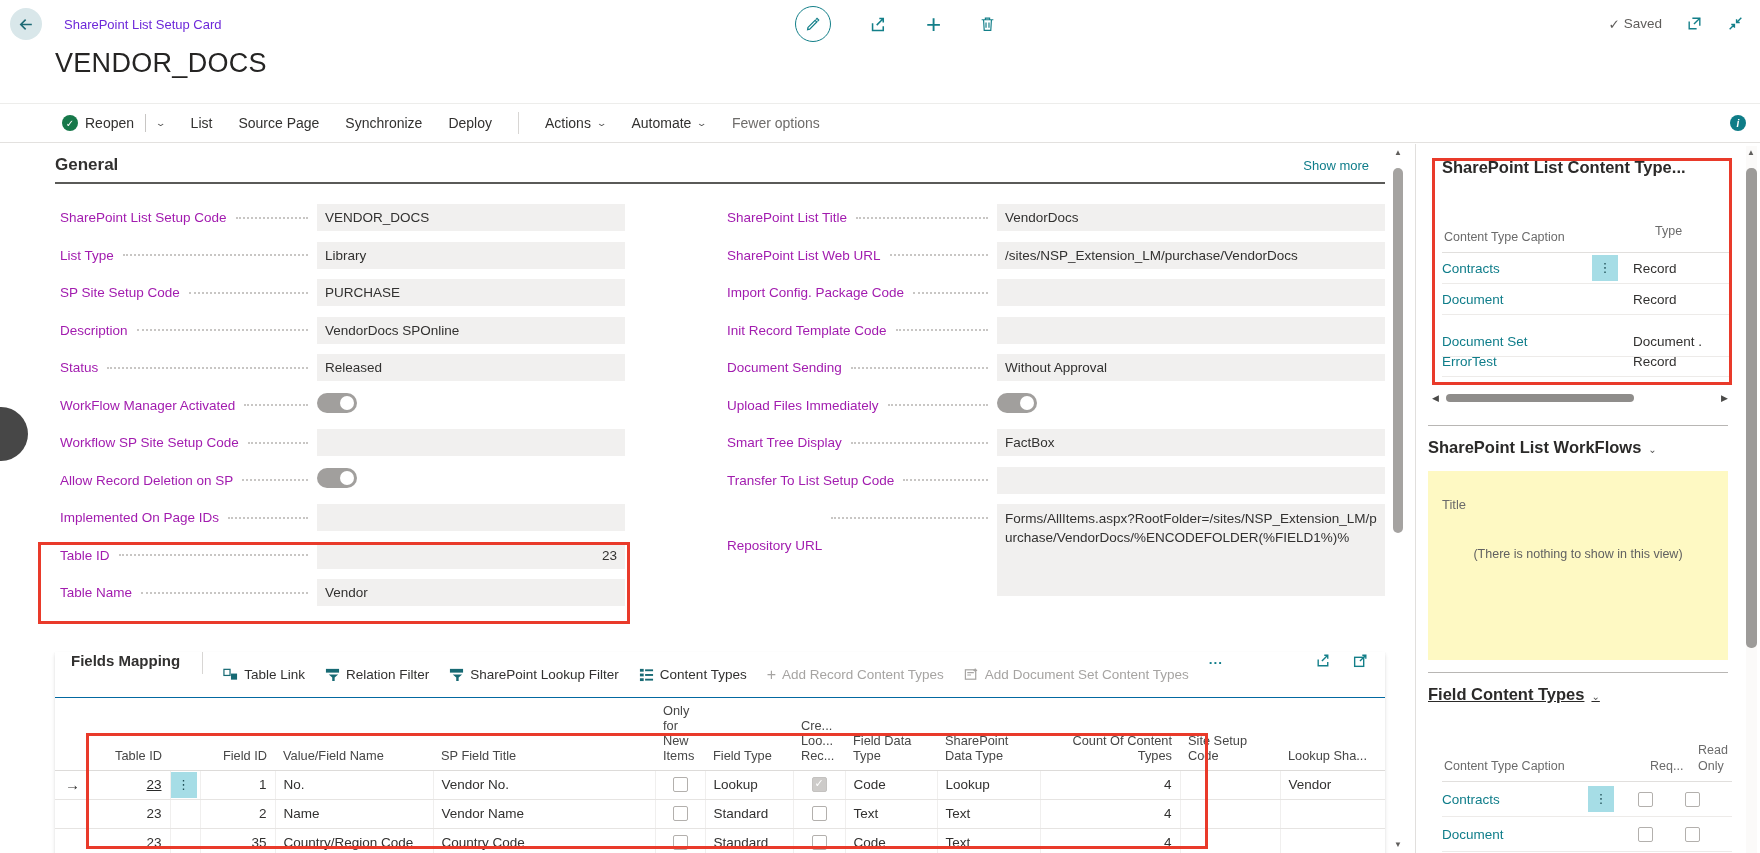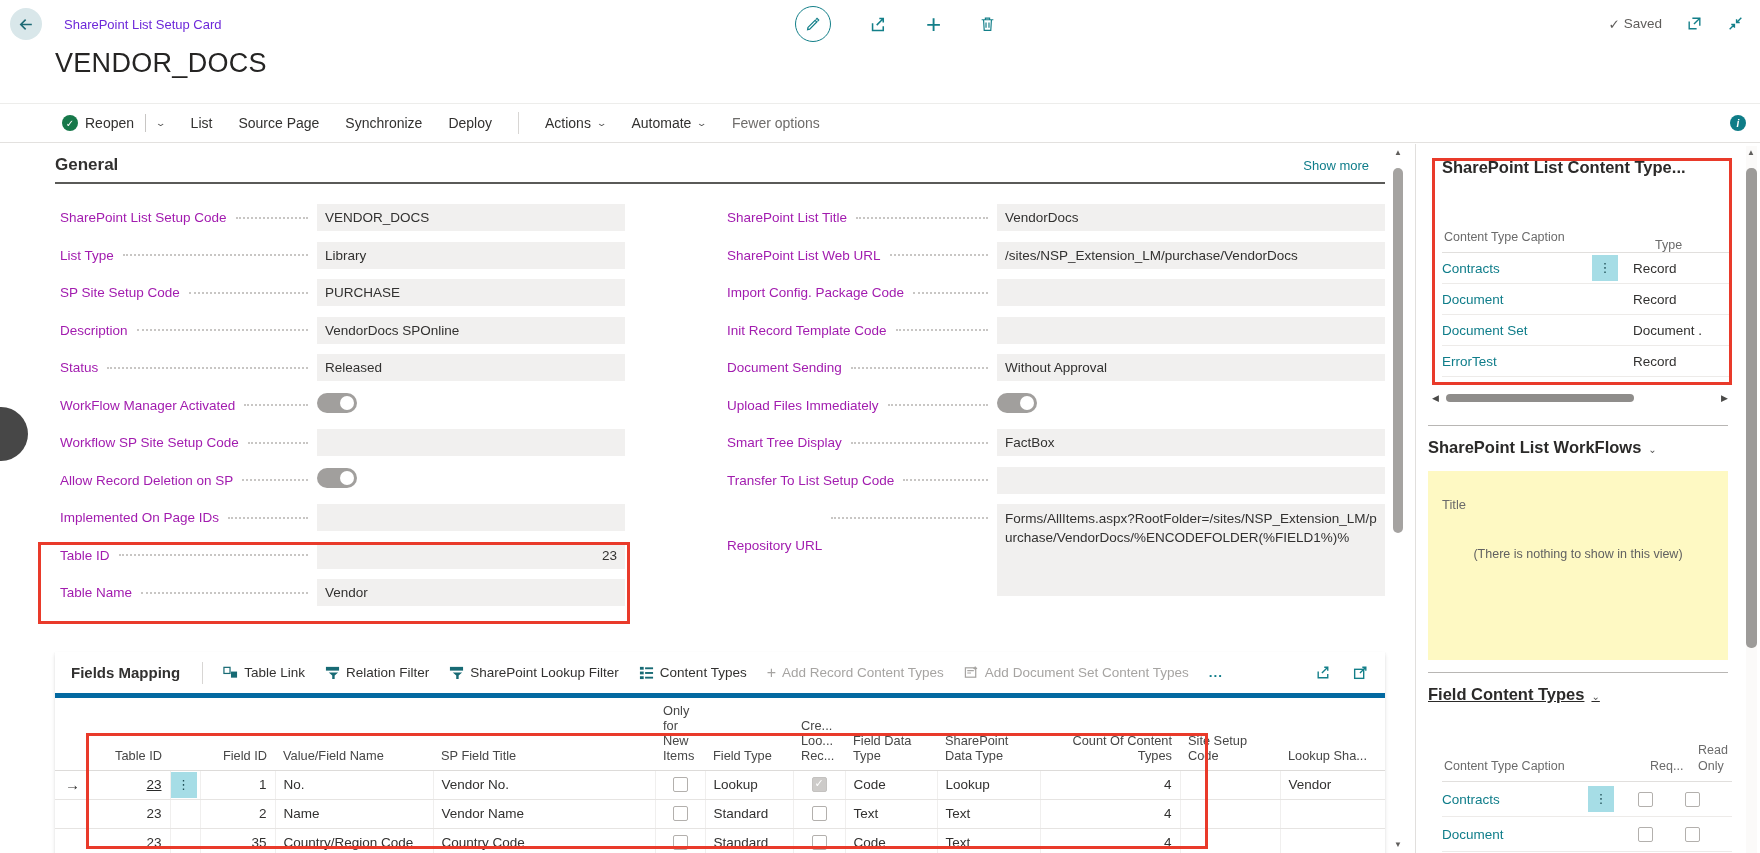--- a/index.html
+++ b/index.html
@@ -61,22 +61,22 @@
   .fval-slot { width:308px; flex:none; }
   .gen-right .fval-slot { width:388px; }
   .toggle { width:40px; height:20px; border-radius:10px; background:#a19f9d;
     position:relative; display:inline-block; cursor:pointer; }
   .toggle .knob { position:absolute; right:3px; top:3px; width:14px; height:14px;
     border-radius:50%; background:#fff; }
 
   
   .fields-card { position:absolute; left:55px; top:652px; width:1330px; height:205px; background:#fff;
     box-shadow:0 .3px .9px rgba(0,0,0,.12), 0 1.6px 3.6px rgba(0,0,0,.14); }
-  .card-head { height:46px; display:flex; align-items:center; padding:0 16px; gap:20px;
-    border-bottom:5px solid #0369a1; font-size:13.5px; }
+  .card-head { height:46px; display:flex; padding:0 16px; gap:20px;
+    border-bottom:1px solid #0369a1; font-size:13.5px; }
   .fm-title { font-size:15px; font-weight:700; margin-right:2px; }
   .tb-item { display:flex; align-items:center; gap:6px; cursor:pointer; white-space:nowrap; }
   .tb-item.disabled { color:#a6a4a2; cursor:default; }
   .tb-more { color:#0f7d8a; font-weight:bold; letter-spacing:1px; cursor:pointer; }
   .head-spacer { flex:1; }
   .fm-table { border-collapse:collapse; table-layout:fixed; width:1330px; }
   .fm-table th { vertical-align:bottom; font-weight:400; font-size:12.8px; color:#474747;
     padding:0 8px 7px 8px; height:72px; border-bottom:1px solid #dddbd9; text-align:left; line-height:15px; }
   .fm-table td { height:29px; font-size:13.5px; color:#323130; padding:0 8px;
     border-bottom:1px solid #e6e4e2; border-right:1px solid #f0efee; }
@@ -481,36 +481,36 @@
 <div class="main-fact-divider"></div>
 <div class="vscroll2">
   <span class="sarrow" style="top:2px;">▲</span>
   <div class="sthumb" style="top:22px; height:480px; background:#9d9b99;"></div>
 </div>
 
 <div class="factbox">
 
   <div class="fb-heading" style="top:14px;">SharePoint List Content Type...</div>
   <div class="fb-colhead" style="left:16px; top:86px;">Content Type Caption</div>
-  <div class="fb-colhead" style="left:227px; top:94px;">Type</div>
+  <div class="fb-colhead" style="left:227px; top:80px;">Type</div>
   <div class="fb-underline" style="top:108px;"></div>
 
   <div class="ct-row" style="top:109px;">
     <span class="ct-caption">Contracts</span>
     <span class="ct-menu">
         <span class="menu-dots">⋮</span>
       </span>
     <span class="ct-type">Record</span>
   </div>
   <div class="ct-row" style="top:140px;">
     <span class="ct-caption">Document</span>
     <span class="ct-menu"></span>
     <span class="ct-type">Record</span>
   </div>
-  <div class="ct-row" style="top:171px;align-items:center;">
+  <div class="ct-row" style="top:182px;align-items:center;">
     <span class="ct-caption">Document Set</span>
     <span class="ct-menu"></span>
     <span class="ct-type">Document .</span>
   </div>
   <div class="ct-row" style="top:202px;">
     <span class="ct-caption">ErrorTest</span>
     <span class="ct-menu"></span>
     <span class="ct-type">Record</span>
   </div>
 

